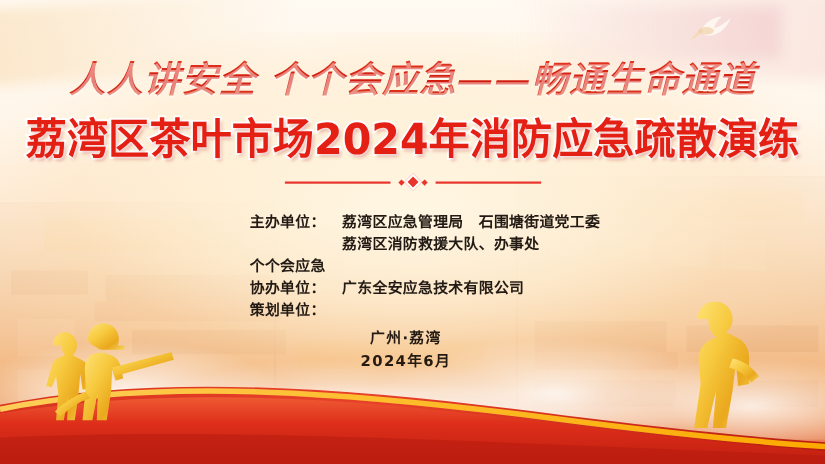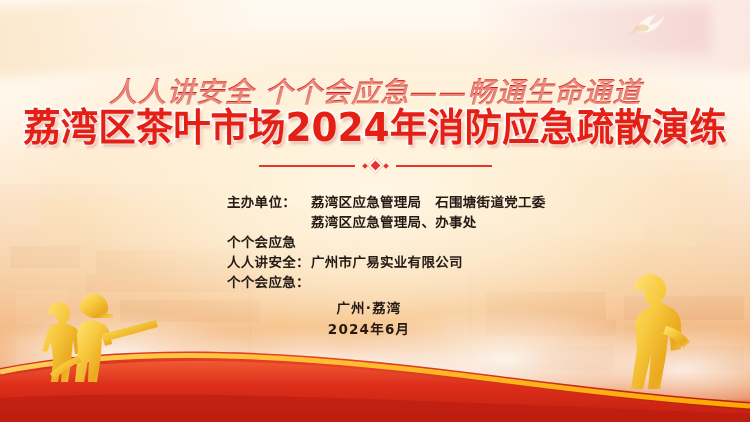--- a/index.html
+++ b/index.html
@@ -169,32 +169,31 @@
     text-align: center;
   }
 
   .slogan {
     position: absolute;
     top: 50px;
     left: 0; right: 0;
     height: 46px;
     line-height: 46px;
     font-family: "DejaVu Serif", "Liberation Serif", serif;
-    font-size: 28px;
+    font-size: 33px;
     font-weight: bold;
     font-style: italic;
     letter-spacing: 1px;
     color: #d42112;
     background: linear-gradient(180deg, #e8412a 0%, #d0180c 48%, #e25030 100%);
     -webkit-background-clip: text;
     background-clip: text;
     -webkit-text-fill-color: transparent;
     text-shadow: 0 1px 0 rgba(255,255,255,.45);
     white-space: nowrap;
-    margin-top: 20px;
   }
 
   .main-title {
     position: absolute;
     top: 104px;
     left: 0; right: 0;
     height: 48px;
     line-height: 48px;
     font-size: 39px;
     font-weight: bold;
@@ -410,31 +409,31 @@
       <span class="rule"></span>
     </div>
 
     <div class="orgs">
       <div class="org-row">
         <span class="label">主办单位：</span>
         <span class="value">荔湾区应急管理局　石围塘街道党工委</span>
       </div>
       <div class="org-row cont">
         <span class="label">主办单位：</span>
-        <span class="value">荔湾区应急管理局、办事处</span>
+        <span class="value">荔湾区消防救援大队、办事处</span>
       </div>
       <div class="org-row">
         <span class="value">个个会应急</span>
       </div>
       <div class="org-row">
-        <span class="label">人人讲安全：</span>
-        <span class="value">广州市广易实业有限公司</span>
+        <span class="label">协办单位：</span>
+        <span class="value">广东全安应急技术有限公司</span>
       </div>
       <div class="org-row">
-        <span class="label">个个会应急：</span>
+        <span class="label">策划单位：</span>
       </div>
     </div>
 
     <div class="place">
       <div>广州·荔湾</div>
       <div>2024年6月</div>
     </div>
 
   </div>
 </div>

